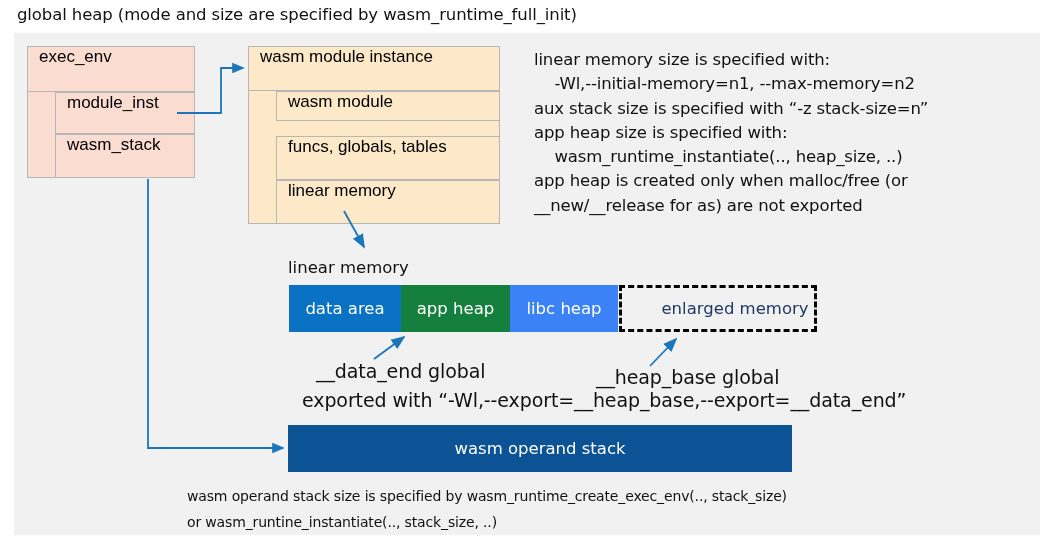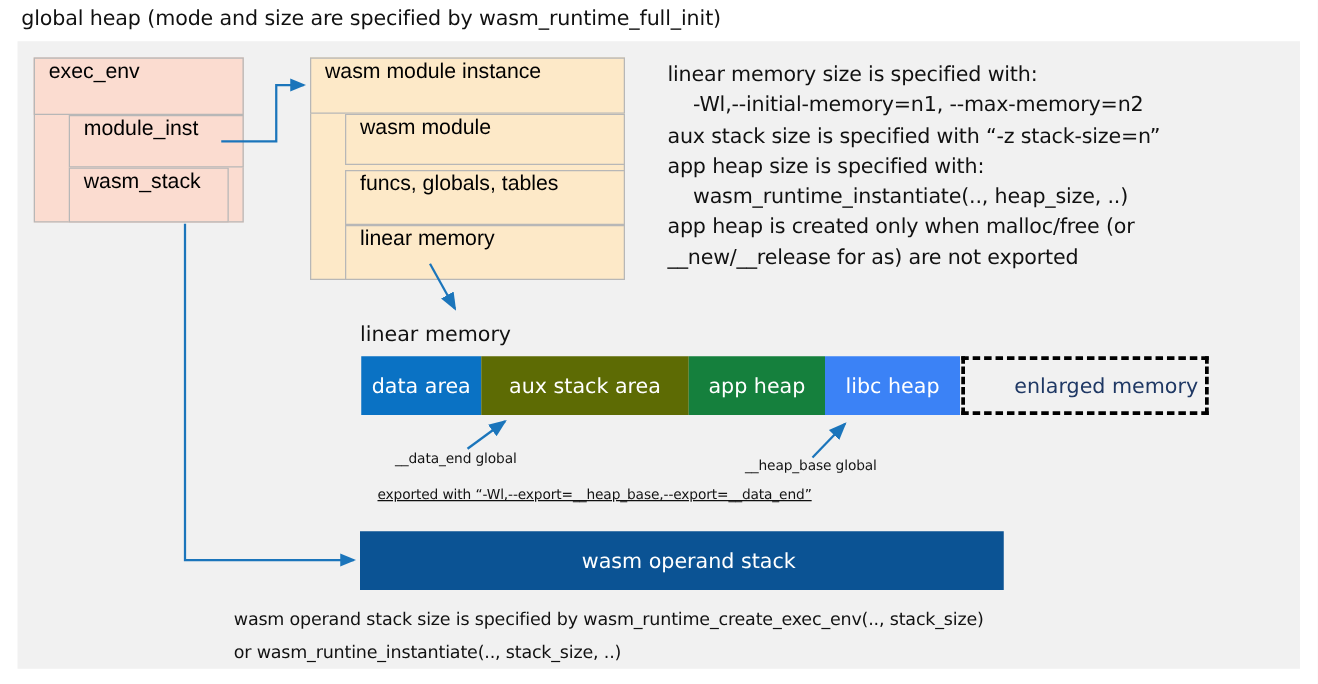--- a/index.html
+++ b/index.html
@@ -100,44 +100,43 @@
     color: #1f3864;
     background: #f1f1f1;
     border: 3px dashed #000000;
     margin-left: 1px;
     padding-left: 34px;
   }
 
   
   .anno-text {
     position: absolute;
-    font-size: 11px;
+    font-size: 19px;
     color: #111111;
     white-space: nowrap;
     letter-spacing: -0.1px;
   }
   #anno-data-end   { left: 316px; top: 360px; }
   #anno-heap-base  { left: 596px; top: 366px; }
-  #anno-exported   { left: 302px; top: 389px; text-decoration: underline; }
+  #anno-exported   { left: 302px; top: 389px; }
 
   
   #wasm-operand-stack-box {
     position: absolute;
     left: 288px;
     top: 425px;
     width: 504px;
     height: 47px;
     background: #0b5394;
     display: flex;
     align-items: center;
     justify-content: center;
     color: #ffffff;
     font-size: 16.5px;
     white-space: nowrap;
-    padding-left: 11px;
   }
   #operand-stack-notes {
     position: absolute;
     left: 187px;
     top: 483px;
     width: 850px;
     font-size: 14px;
     line-height: 26px;
     color: #111111;
     white-space: pre;
@@ -160,53 +159,50 @@
 
 <div id="global-heap-panel"></div>
 
 <div class="struct-box exec-env-fill" style="left:27px; top:46px; width:168px; height:132px;"></div>
 <div class="struct-row exec-env-fill" style="left:27px; top:46px; width:168px; height:46px;">
   <span>exec_env</span>
 </div>
 <div class="struct-row exec-env-fill" style="left:55px; top:92px; width:140px; height:42px;">
   <span>module_inst</span>
 </div>
-<div class="struct-row exec-env-fill" style="left:55px; top:134px; width:128px; height:44px;">
+<div class="struct-row exec-env-fill" style="left:55px; top:134px; width:140px; height:44px;">
   <span>wasm_stack</span>
 </div>
 
 <div class="struct-box mod-inst-fill" style="left:248px; top:46px; width:252px; height:178px;"></div>
 <div class="struct-row mod-inst-fill" style="left:248px; top:46px; width:252px; height:45px;">
   <span>wasm module instance</span>
 </div>
-<div class="struct-row mod-inst-fill" style="left:276px; top:91px; width:224px; height:41px;">
+<div class="struct-row mod-inst-fill" style="left:276px; top:91px; width:224px; height:30px;">
   <span>wasm module</span>
 </div>
 <div class="struct-row mod-inst-fill" style="left:276px; top:136px; width:224px; height:44px;">
   <span>funcs, globals, tables</span>
 </div>
 <div class="struct-row mod-inst-fill" style="left:276px; top:180px; width:224px; height:44px;">
   <span>linear memory</span>
 </div>
 
 <div id="linear-memory-notes">linear memory size is specified with:
     -Wl,--initial-memory=n1, --max-memory=n2
 aux stack size is specified with “-z stack-size=n”
 app heap size is specified with:
     wasm_runtime_instantiate(.., heap_size, ..)
 app heap is created only when malloc/free (or
 __new/__release for as) are not exported</div>
 
 <div id="linear-memory-caption">linear memory</div>
 <div id="linear-memory-bar">
-    <div class="mem-seg" style="width: 96px; background: rgb(10, 114, 196);">
+    <div class="mem-seg" style="width: 112px; background: rgb(10, 114, 196);">
       <span>data area</span>
-    </div>
-    <div class="mem-seg" style="width: 166px; background: rgb(93, 107, 4);">
-      <span>aux stack area</span>
     </div>
     <div class="mem-seg" style="width: 109px; background: #15803d;">
       <span>app heap</span>
     </div>
     <div class="mem-seg" style="width: 108px; background: #3b82f6;">
       <span>libc heap</span>
     </div>
     <div class="mem-seg dashed" style="width: 198px;">
       <span>enlarged memory</span>
     </div>

